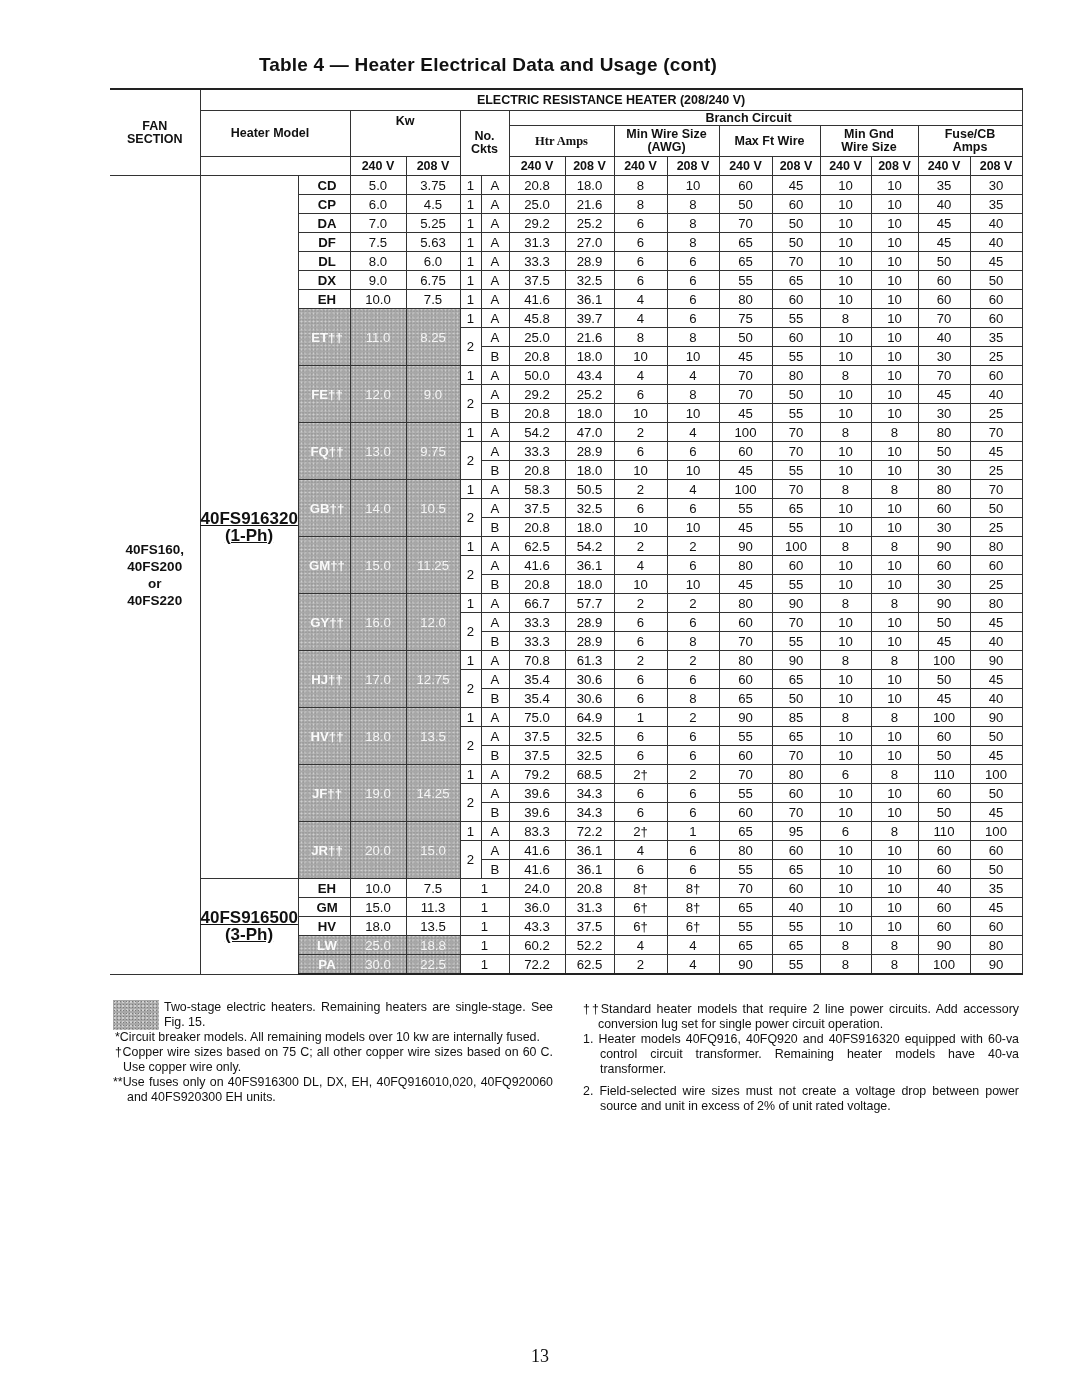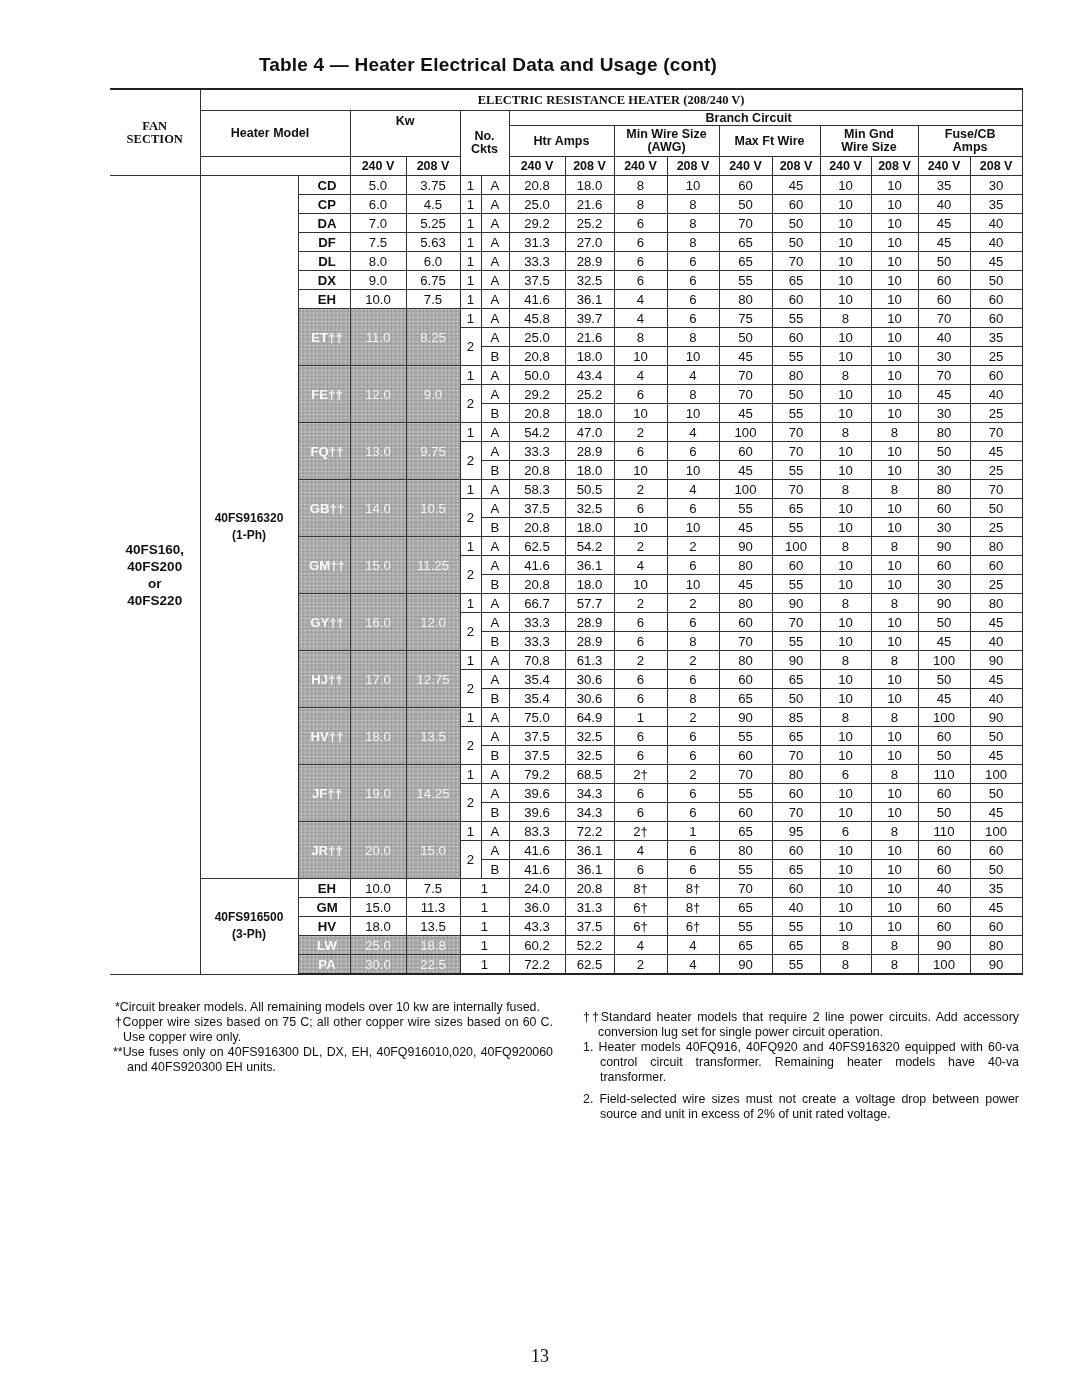--- a/index.html
+++ b/index.html
@@ -1,31 +1,31 @@
 <!DOCTYPE html>
 <html><head>
 <meta charset="utf-8">
 <style>
   html, body { margin:0; padding:0; background:#ffffff; }
   body { width:1080px; height:1389px; position:relative; font-family:"Liberation Sans", sans-serif; color:#111; overflow:hidden; }
   .title { position:absolute; top:54px; left:0; width:976px; text-align:center; font-size:19px; font-weight:bold; letter-spacing:0.2px; }
   table.heat { position:absolute; top:88px; left:110px; width:912px; border-collapse:collapse; table-layout:fixed; font-size:13.2px; }
   table.heat td { border:1px solid #333; padding:0; height:18px; line-height:17px; text-align:center; white-space:nowrap; }
   table.heat thead td { font-weight:bold; font-size:12.5px; line-height:13px; }
-  table.heat thead tr.top td { border-top:2.5px solid #222;font-family:Liberation Serif, serif; }
+  table.heat thead tr.top td { border-top:2.5px solid #222; }
   table.heat tbody tr:last-child td { border-bottom:2px solid #222; }
   td.fan, td.fan-head { border-left:none !important; font-weight:bold; }
   td.model-code { text-align:left; padding-left:6px !important; font-weight:bold; }
   td.kw { text-align:center; }
   td.shade { background-color:#a8a8a8;
     background-image: radial-gradient(#7a7a7a 0.8px, transparent 0.9px), radial-gradient(#cfcfcf 0.8px, transparent 0.9px);
     background-size:3px 3px, 4px 4px; background-position:0 0, 1px 2px; color:#f4f4f4; }
   td.shade-b { font-weight:bold; color:#fafafa;margin-top:22px; }
   td.fan-cell { font-weight:bold; font-size:13.5px; line-height:17px; vertical-align:middle; border-bottom:none; }
-  td.heater-cell { font-weight:bold; font-size:12px; line-height:17px; vertical-align:middle; }
+  td.heater-cell { font-weight:bold; font-size:17px; line-height:17px; vertical-align:middle;text-decoration:underline; }
   .legend { position:absolute; top:1000px; left:113px; width:440px; font-size:12.4px; line-height:15px; }
   .legend .swatch { float:left; width:46px; height:30px; margin-right:5px; background-color:#a8a8a8;
     background-image: radial-gradient(#7a7a7a 0.8px, transparent 0.9px), radial-gradient(#cfcfcf 0.8px, transparent 0.9px);
     background-size:3px 3px, 4px 4px; }
   .legend p { margin:0; }
   .fn { padding-left:10px; text-indent:-8px; margin:0 0 1px 0; text-align:justify; }
   .right-notes { position:absolute; top:1002px; left:583px; width:436px; font-size:12.4px; line-height:15px; }
   .right-notes p { margin:0; }
   .note { padding-left:17px; text-indent:-17px; margin-bottom:7px !important; text-align:justify; }
   .pagenum { position:absolute; top:1346px; left:0; width:1080px; text-align:center; font-family:"Liberation Serif", serif; font-size:18px; }
@@ -60,21 +60,21 @@
       <td class="fan-head" rowspan="4" style="white-space:normal;padding:0 8px;">FAN SECTION</td>
       <td colspan="16" style="height:20px;">ELECTRIC RESISTANCE HEATER (208/240 V)</td>
     </tr>
     <tr>
       <td colspan="2" rowspan="2" style="white-space:normal;padding:0 40px 0 30px;">Heater Model</td>
       <td colspan="2" rowspan="2" style="vertical-align:top;padding-top:4px;">Kw</td>
       <td colspan="2" rowspan="3" style="white-space:normal;">No. Ckts</td>
       <td colspan="10" style="height:14px;text-align:right;padding-right:230px;">Branch Circuit</td>
     </tr>
     <tr>
-      <td colspan="2" style="white-space:normal;padding:0 2px;height:30px;">Htr Amps</td>
+      <td colspan="2" style="white-space:normal;padding:0 2px;height:30px;font-family:Liberation Serif, serif;">Htr Amps</td>
       <td colspan="2" style="white-space:normal;padding:0 8px;">Min Wire Size (AWG)</td>
       <td colspan="2" style="white-space:normal;padding:0 12px;">Max Ft Wire</td>
       <td colspan="2" style="white-space:normal;padding:0 10px;">Min Gnd Wire Size</td>
       <td colspan="2" style="white-space:normal;padding:0 10px;">Fuse/CB Amps</td>
     </tr>
     <tr>
       <td colspan="2" style="border-top:none;"></td>
       <td>240 V</td>
       <td>208 V</td>
       <td>240 V</td>
@@ -740,24 +740,28 @@
         <td>55</td>
         <td>8</td>
         <td>8</td>
         <td>100</td>
         <td>90</td>
       </tr>
     </tbody>
 </table>
 
 <div class="legend">
+  <div>
+    <div class="swatch"></div>
+    <p style="text-align:justify;">Two-stage electric heaters. Remaining heaters are single-stage. See Fig. 15.</p>
+  </div>
   <p class="fn">*Circuit breaker models. All remaining models over 10 kw are internally fused.</p>
   <p class="fn">†Copper wire sizes based on 75 C; all other copper wire sizes based on 60 C. Use copper wire only.</p>
   <p class="fn" style="padding-left:14px;text-indent:-14px;">**Use fuses only on 40FS916300 DL, DX, EH, 40FQ916010,020, 40FQ920060 and 40FS920300 EH units.</p>
 </div>
 
 <div class="right-notes">
-  <p style="padding-left:15px;text-indent:-15px;text-align:justify;margin-top:8px;">††Standard heater models that require 2 line power circuits. Add accessory conversion lug set for single power circuit operation.</p>
+  <p style="padding-left:15px;text-indent:-15px;text-align:justify;">††Standard heater models that require 2 line power circuits. Add accessory conversion lug set for single power circuit operation.</p>
   <p class="note">1. Heater models 40FQ916, 40FQ920 and 40FS916320 equipped with 60-va control circuit transformer. Remaining heater models have 40-va transformer.</p>
   <p class="note">2. Field-selected wire sizes must not create a voltage drop between power source and unit in excess of 2% of unit rated voltage.</p>
 </div>
 
 <div class="pagenum">13</div>
 
 </body></html>

